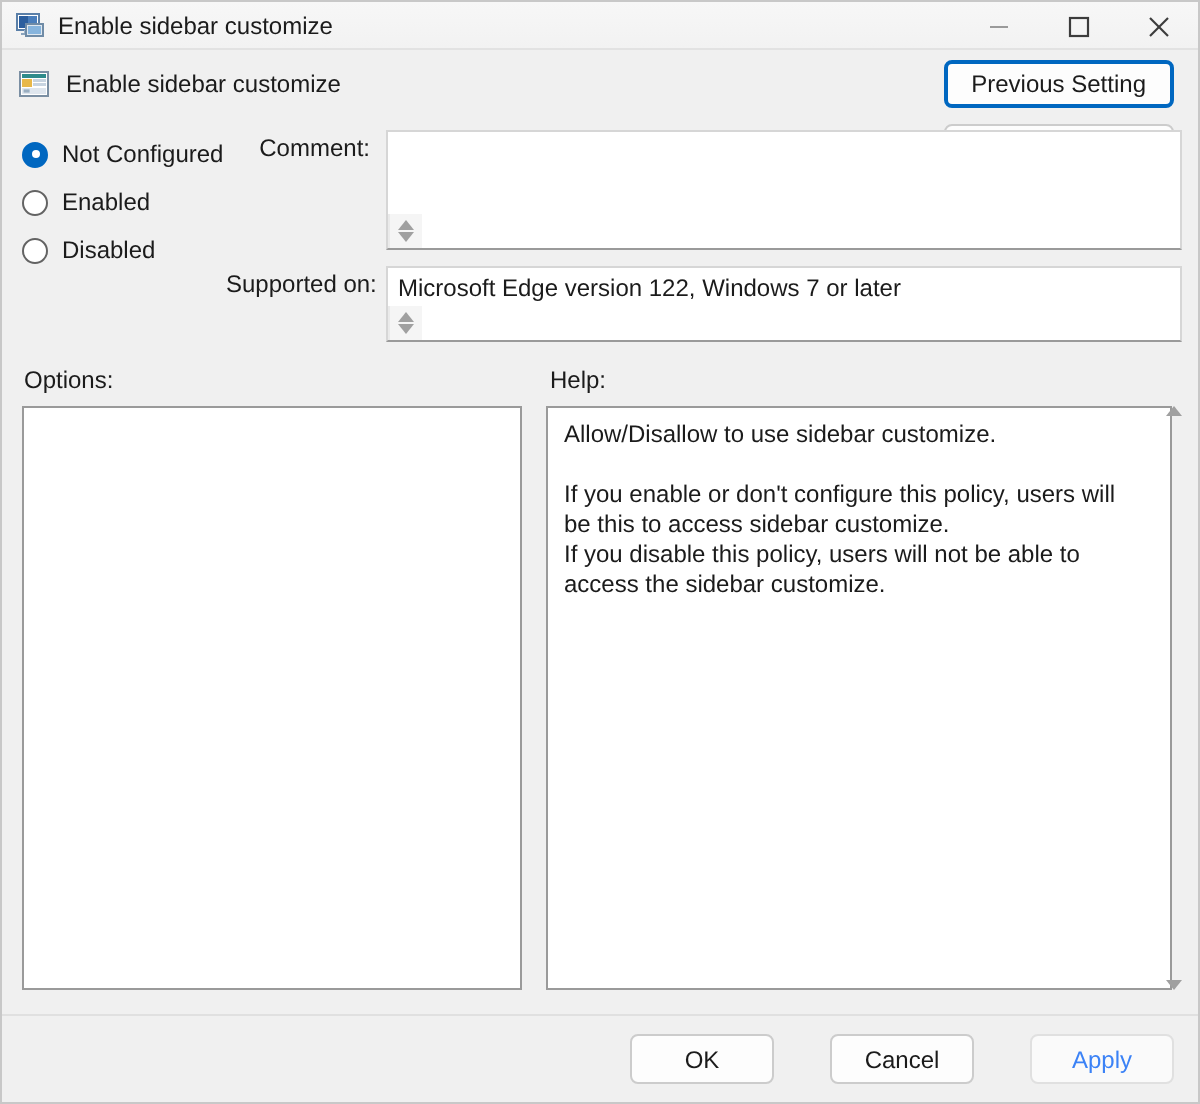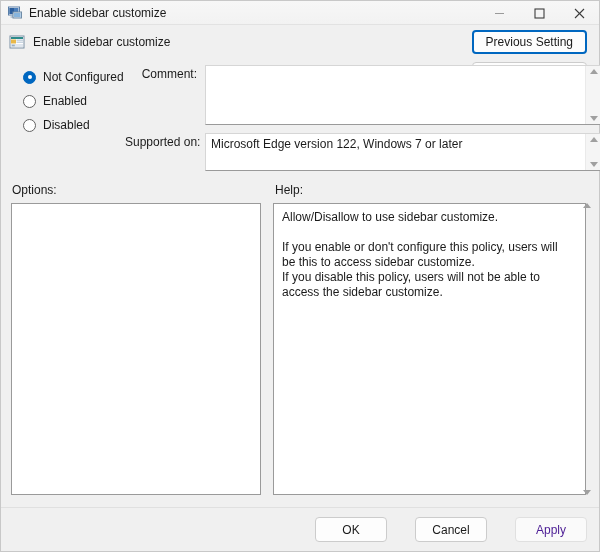--- a/index.html
+++ b/index.html
@@ -82,28 +82,27 @@
     font-family: "Liberation Sans", sans-serif;
     font-size: 12px;
     color: #1b1b1b;
     display: flex; align-items:center; justify-content:center;
     white-space: nowrap;
   }
   .btn.focused {
     border: 2px solid #0067c0;
     background: #fdfdfd;
   }
-  .btn.disabled { color: #4c1d95; background:#fafafa; border-color:#e0e0e0; }
+  .btn.disabled { color: #3b82f6; background:#fafafa; border-color:#e0e0e0; }
 
   
   #topsection {
     position: relative;
     height: 118px; min-height: 118px;
     padding-left: 10px;
-    margin-left: 12px;
   }
   .radios {
     position: absolute;
     left: 10px; top: 6px;
     width: 100px;
   }
   .radio-row {
     display: flex; align-items: center;
     height: 24px;
   }
@@ -137,20 +136,21 @@
     text-align: right;
     white-space: nowrap;
   }
 
   .textbox {
     background: #ffffff;
     border: 1px solid #d6d6d6;
     border-bottom-color: #9a9a9a;
     display: flex;
     overflow: hidden;
+    flex-direction: column;
   }
   .textbox .tb-content {
     flex: 1 1 auto;
     padding: 3px 5px;
     font-size: 12px;
     color: #1b1b1b;
     line-height: 15px;
     overflow: hidden;
   }
   .vscroll {

